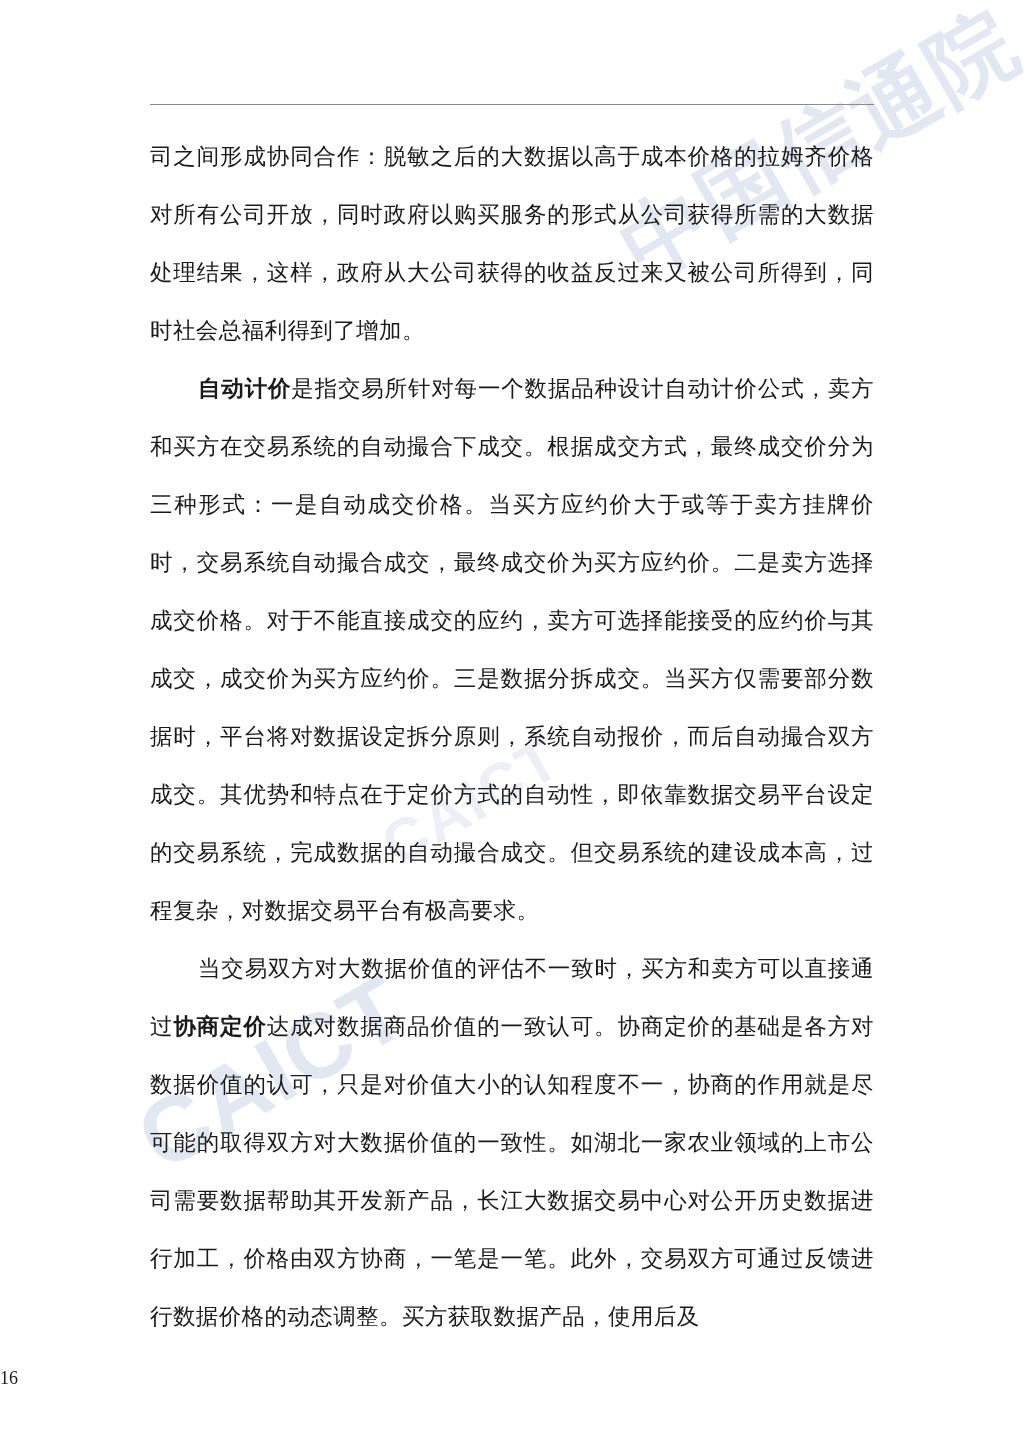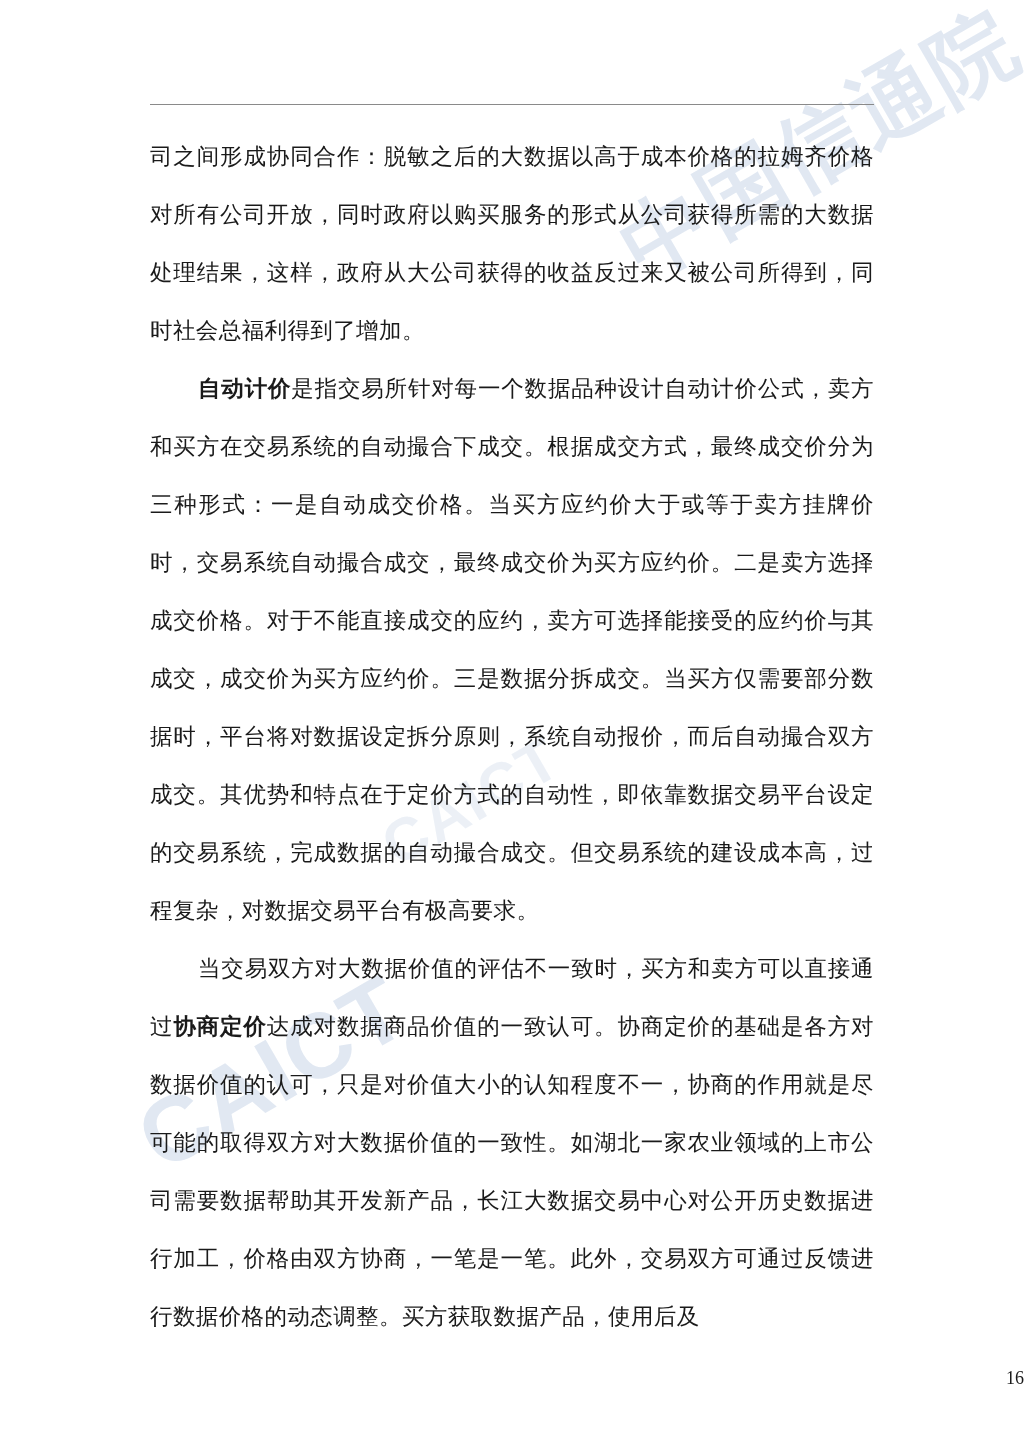--- a/index.html
+++ b/index.html
@@ -112,21 +112,21 @@
     font-weight: bold;
     text-indent: 48px;
   }
 
   
   .page-number {
     position: absolute;
     left: 0;
     top: 1368px;
     width: 1024px;
-    text-align: right;
+    text-align: left;
     font-size: 18px;
     color: #1a1a1a;
     z-index: 2;
   }
 </style>
 </head>
 <body>
 
 <div class="page">
 

